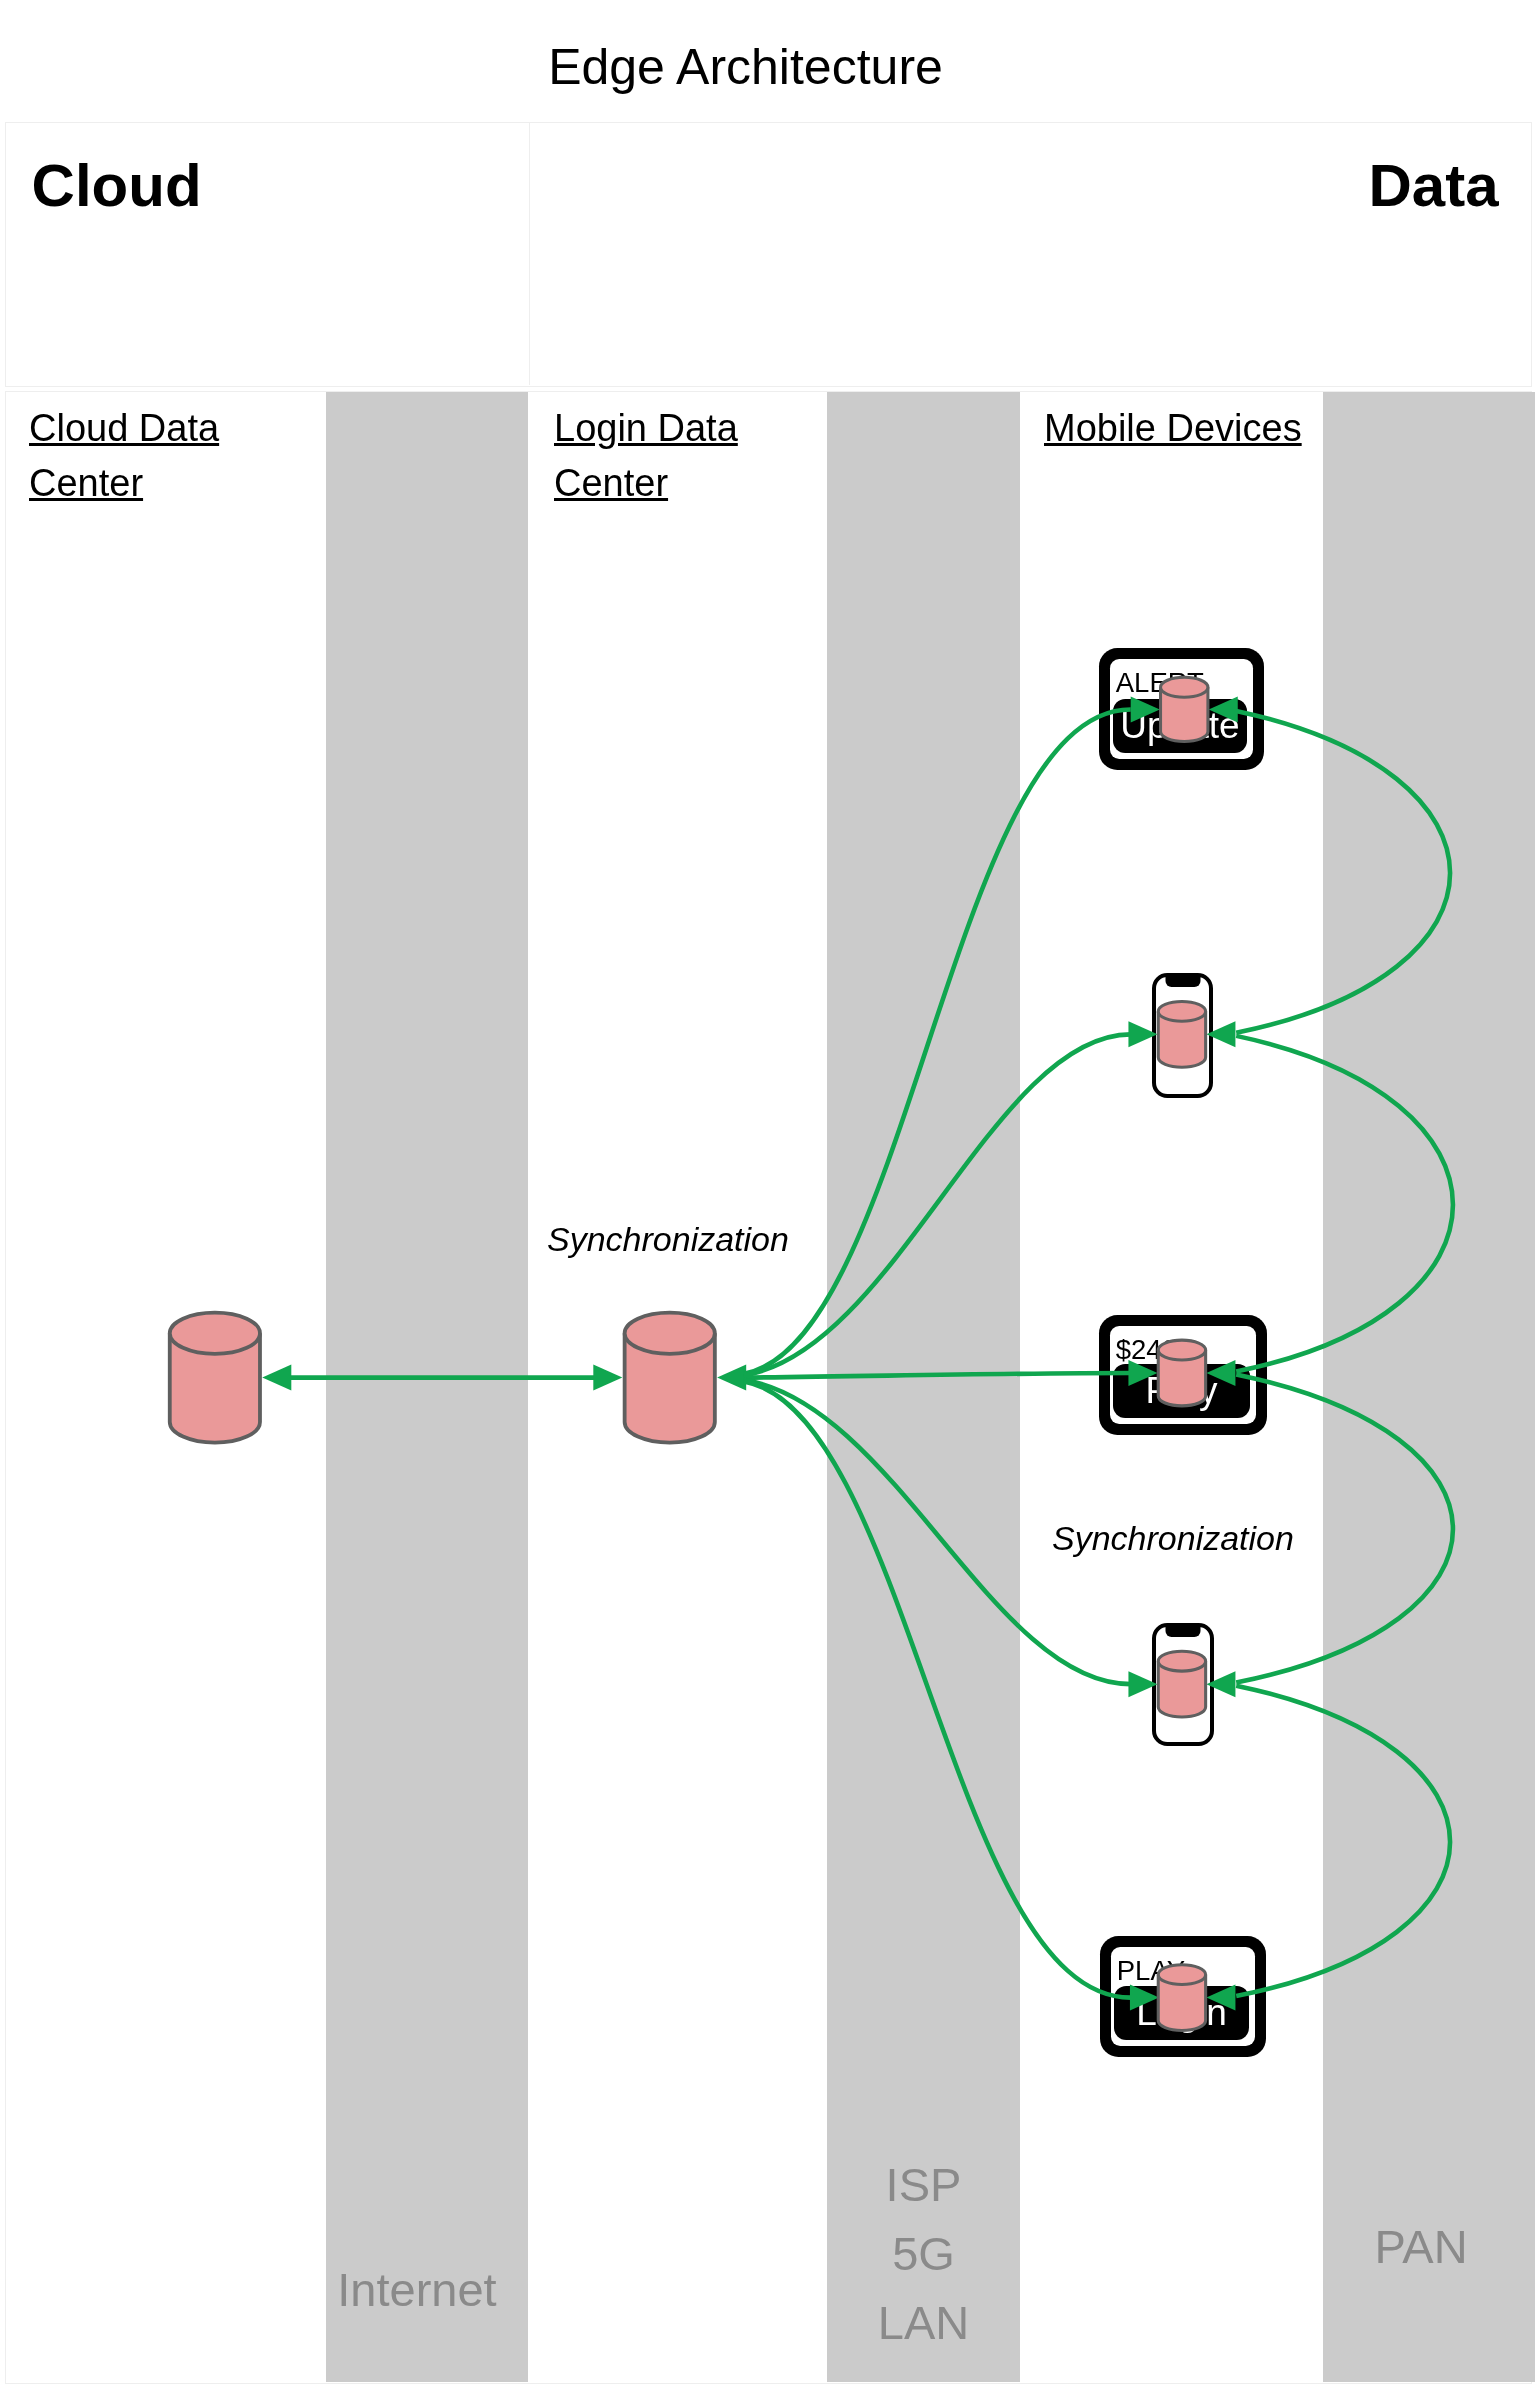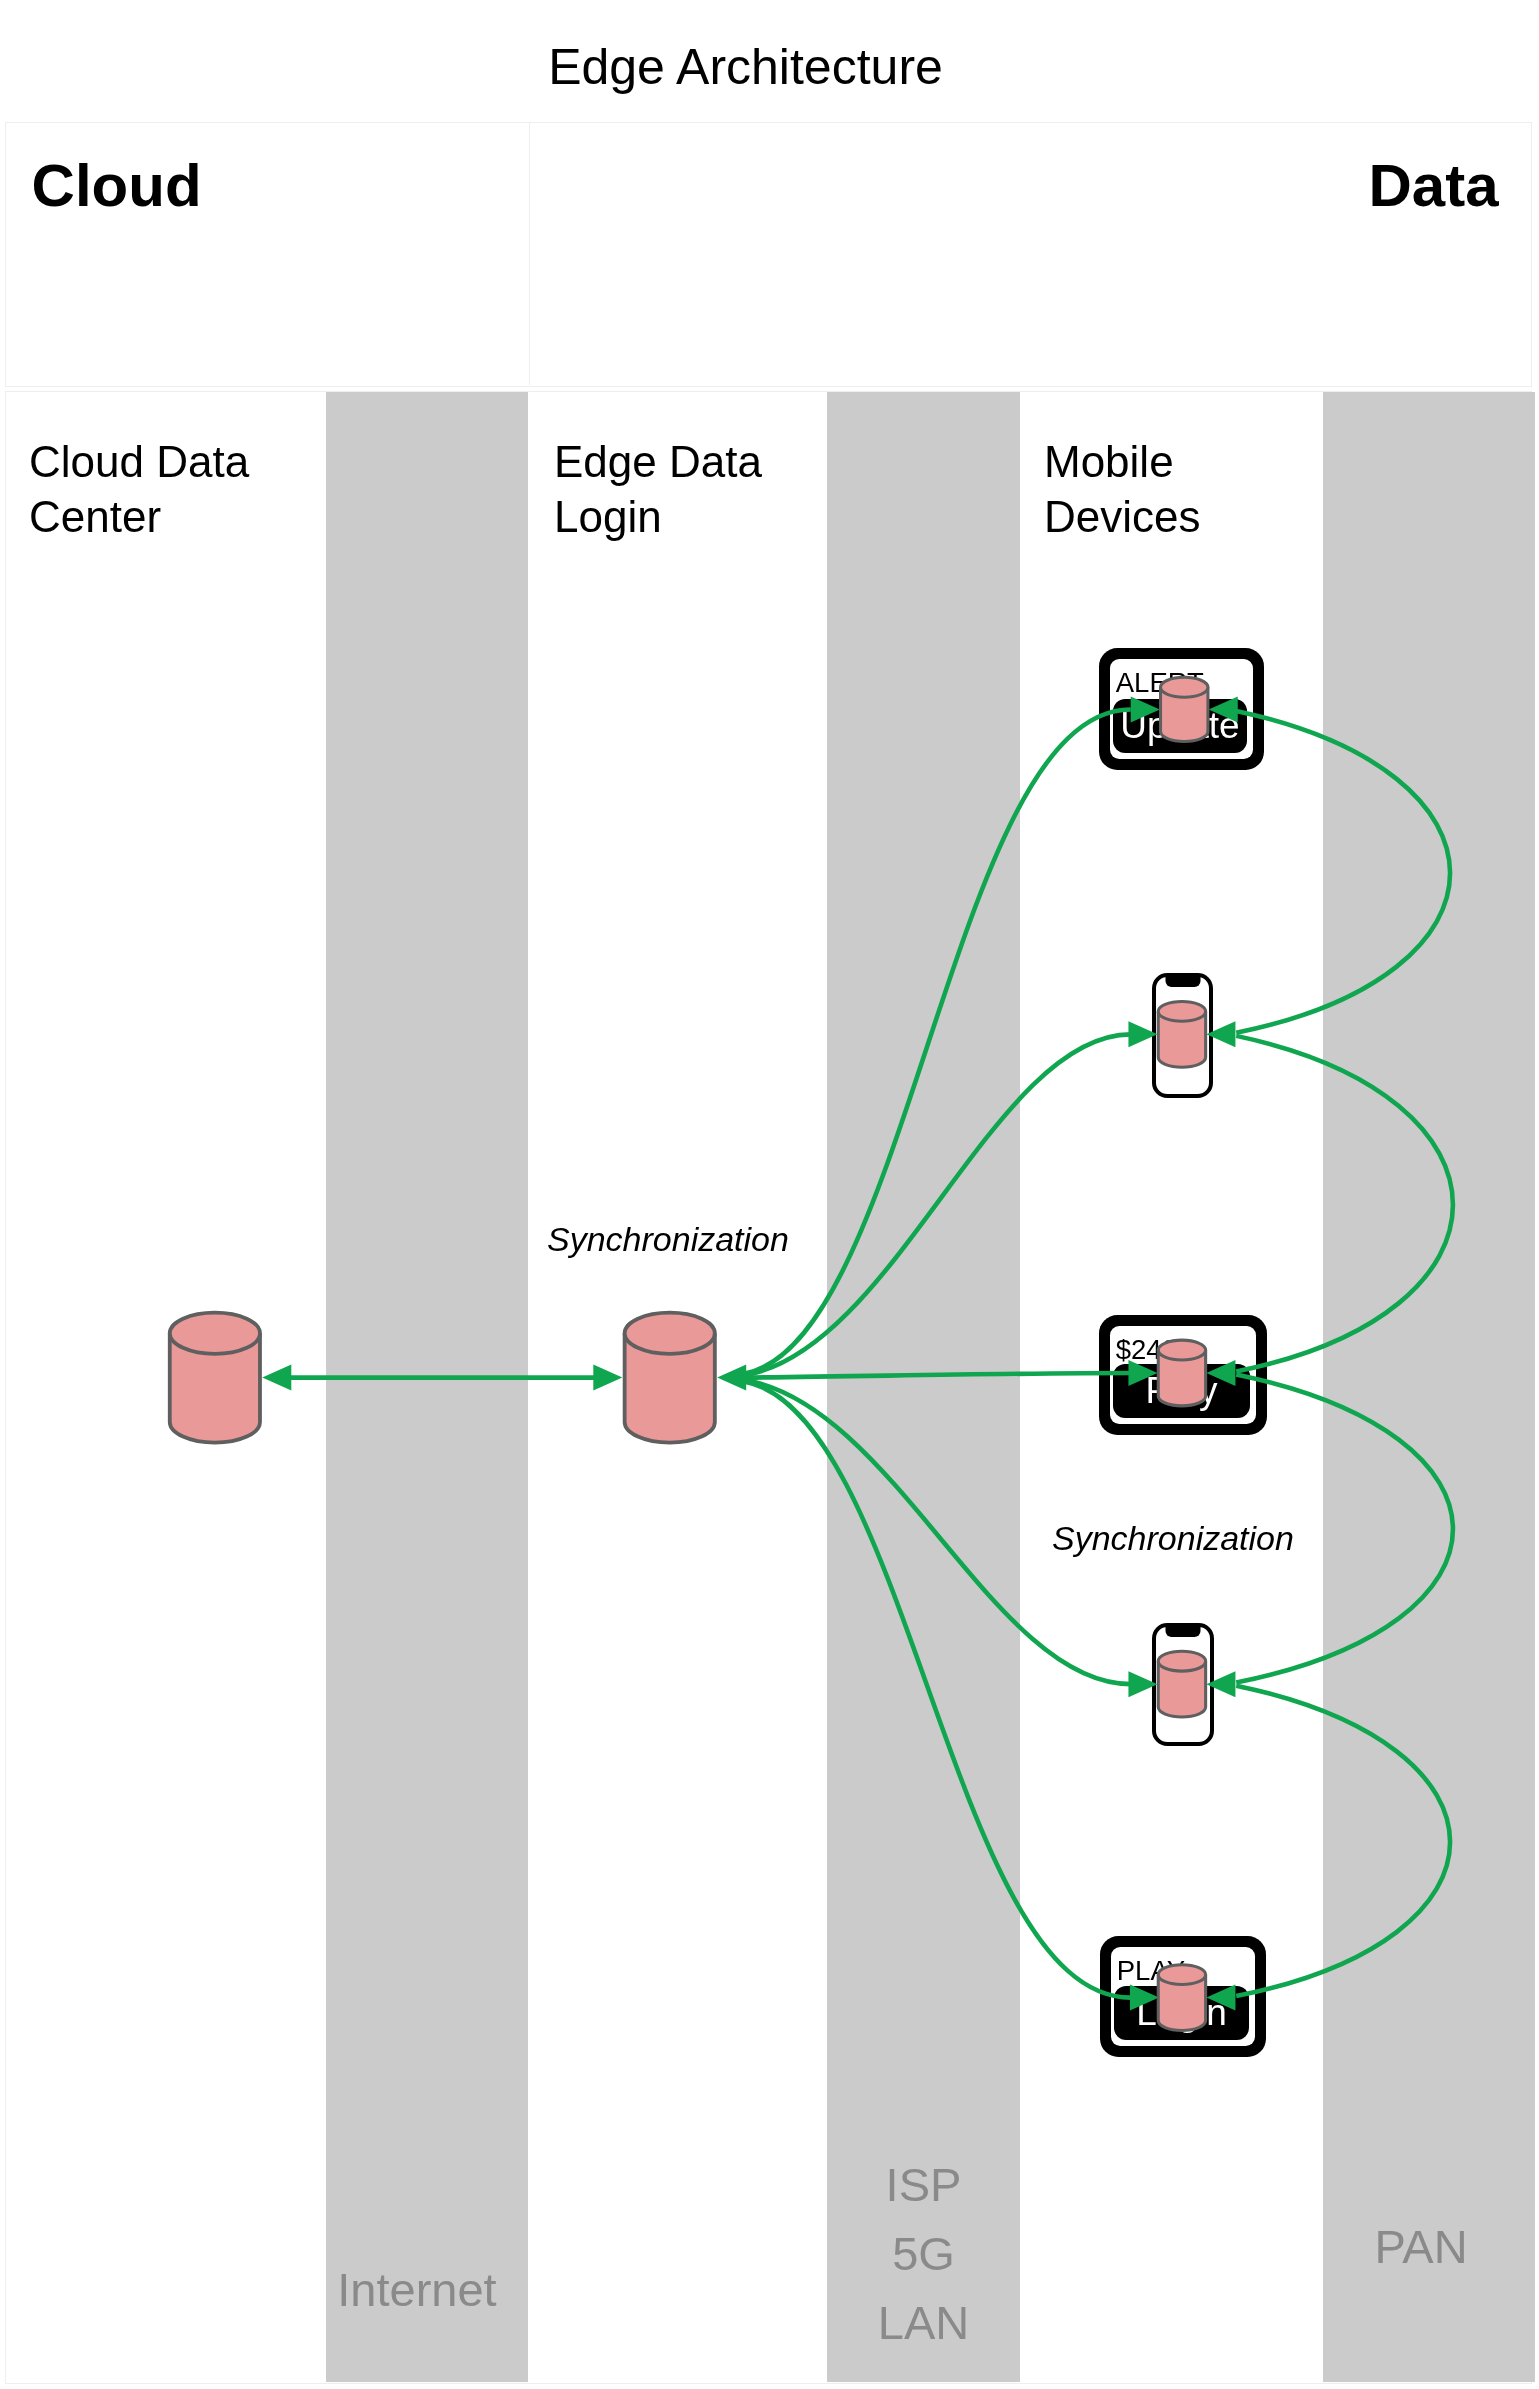--- a/index.html
+++ b/index.html
@@ -29,21 +29,21 @@
   .band-internet{left:326px;width:202px;}
   .band-isp{left:827px;width:193px;}
   .band-pan{left:1323px;width:212px;}
   .band-label{
     position:absolute;text-align:center;font-size:47px;color:var(--band-text,#8a8a8a);
   }
   .band-label.internet{left:314px;width:206px;top:2262px;}
   .band-label.isp{left:827px;width:193px;top:2150px;line-height:69px;}
   .band-label.isp span{display:block;}
   .band-label.pan{left:1323px;width:196px;top:2219px;}
-  .col-label{position:absolute;top:434px;width:283px;font-size:44px;line-height:55px;}
+  .col-label{position:absolute;top:401px;width:283px;font-size:38px;line-height:55px;text-decoration:underline;}
   .col-label.cloud-dc{left:29px;}
   .col-label.edge-dc{left:554px;}
   .col-label.mobile{left:1044px;}
   .sync-label{
     position:absolute;width:260px;text-align:left;font-style:italic;font-size:34px;
   }
   .sync-label.sync1{left:547px;top:1220px;}
   .sync-label.sync2{left:1052px;top:1519px;}
   .tablet{
     position:absolute;background:#000;border-radius:18.4px;box-sizing:border-box;padding:10.7px;
@@ -88,21 +88,21 @@
     <div class="zone-divider"></div>
   </div>
 
   <div class="main-box"></div>
 
   <div class="band band-internet"></div>
   <div class="band band-isp"></div>
   <div class="band band-pan"></div>
 
   <div class="col-label cloud-dc">Cloud Data Center</div>
-  <div class="col-label edge-dc">Edge Data Login</div>
+  <div class="col-label edge-dc">Login Data Center</div>
   <div class="col-label mobile">Mobile Devices</div>
 
   <div class="band-label internet">Internet</div>
   <div class="band-label isp">
     <span>ISP</span>
     <span>5G</span>
     <span>LAN</span>
   </div>
   <div class="band-label pan">PAN</div>
 

